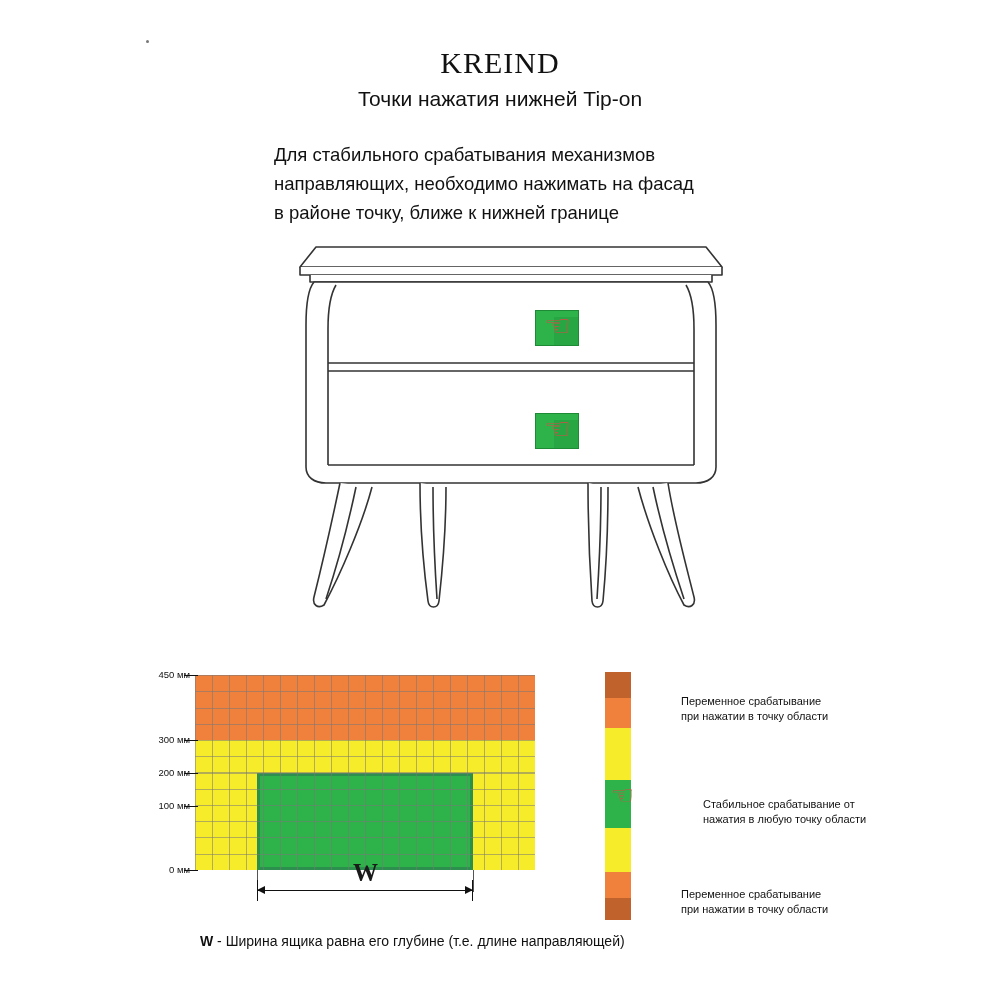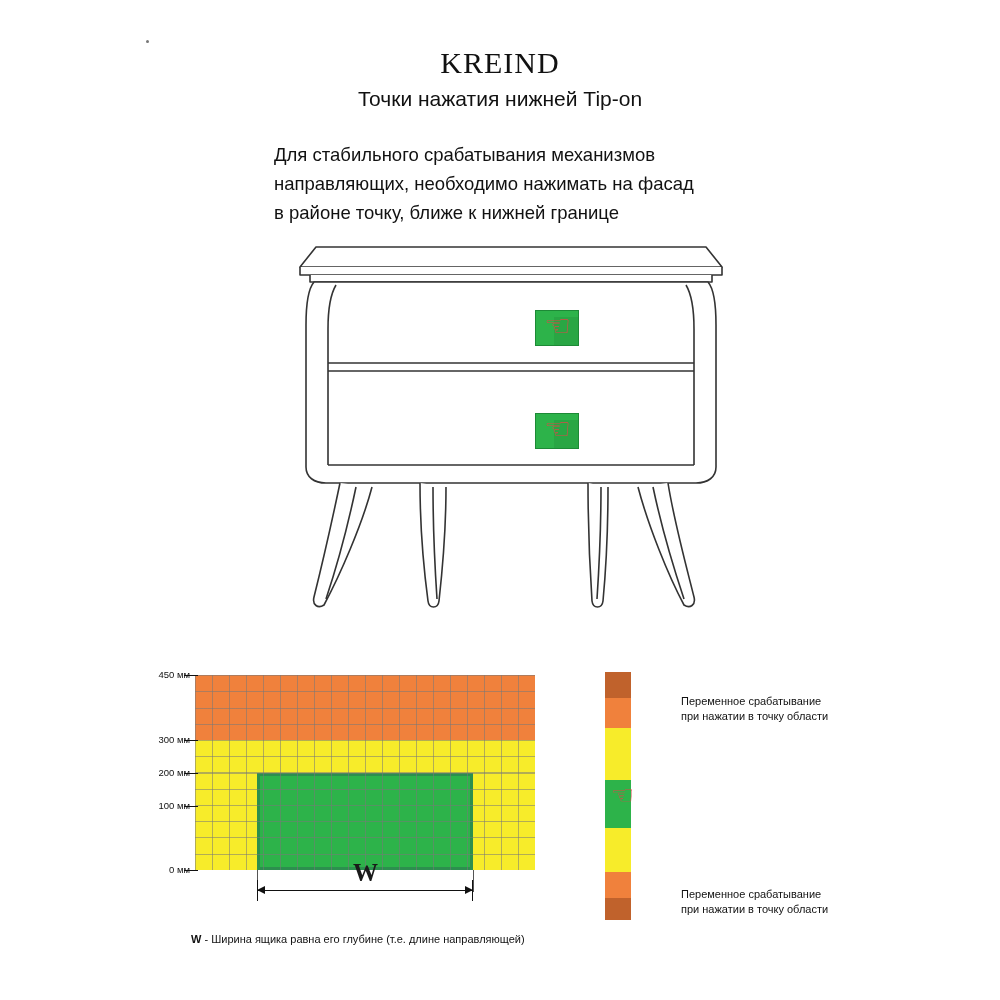--- a/index.html
+++ b/index.html
@@ -181,23 +181,23 @@
     font-weight: bold;
     font-family: "Liberation Serif", serif;
   }
   .drop-line {
     position: absolute;
     width: 1px;
     background: #555;
   }
   .caption {
     position: absolute;
-    left: 51px;
+    left: 60px;
     top: 258px;
-    font-size: 11px;
+    font-size: 14px;
     color: #111;
     white-space: nowrap;
   }
   .caption b { font-weight: bold; }
 
   
   .legend {
     position: absolute;
     left: 605px;
     top: 672px;
@@ -334,20 +334,24 @@
       <div class="legend-seg" style="top:200px; height:26px; background:#f0813c;"></div>
       <div class="legend-seg" style="top:226px; height:22px; background:#c0622c;"></div>
       <div class="legend-hand" style="top:108px;">☞</div>
     </div>
 
     <div class="legend-row" style="top:22px;">
       <div>Переменное срабатывание</div>
       <div>при нажатии в точку области</div>
     </div>
 
+    <div class="legend-row mid" style="top:125px;">
+      <div>Стабильное срабатывание от</div>
+      <div>нажатия в любую точку области</div>
+    </div>
 
     <div class="legend-row" style="top:215px;">
       <div>Переменное срабатывание</div>
       <div>при нажатии в точку области</div>
     </div>
   </div>
 
 </div>
 
 </body></html>

